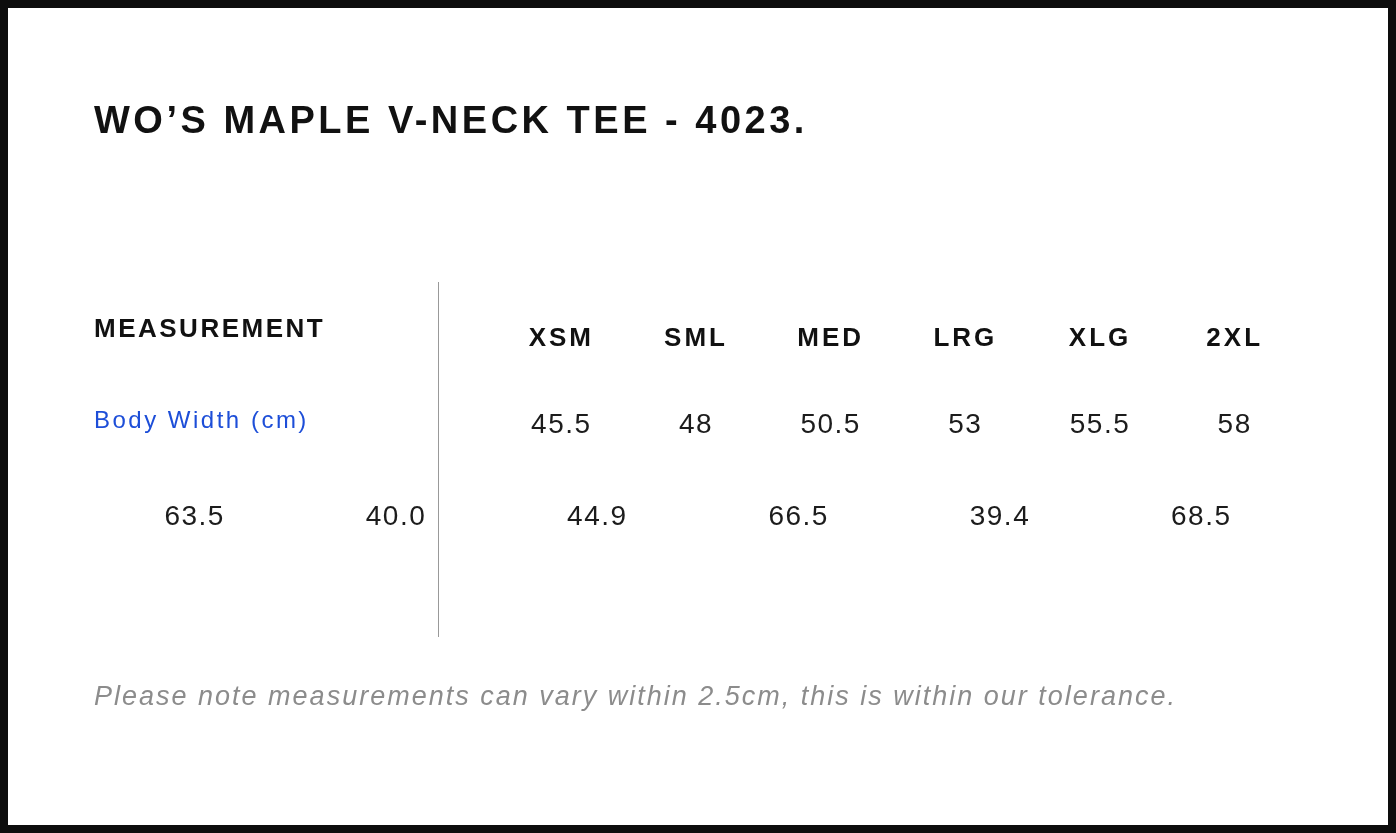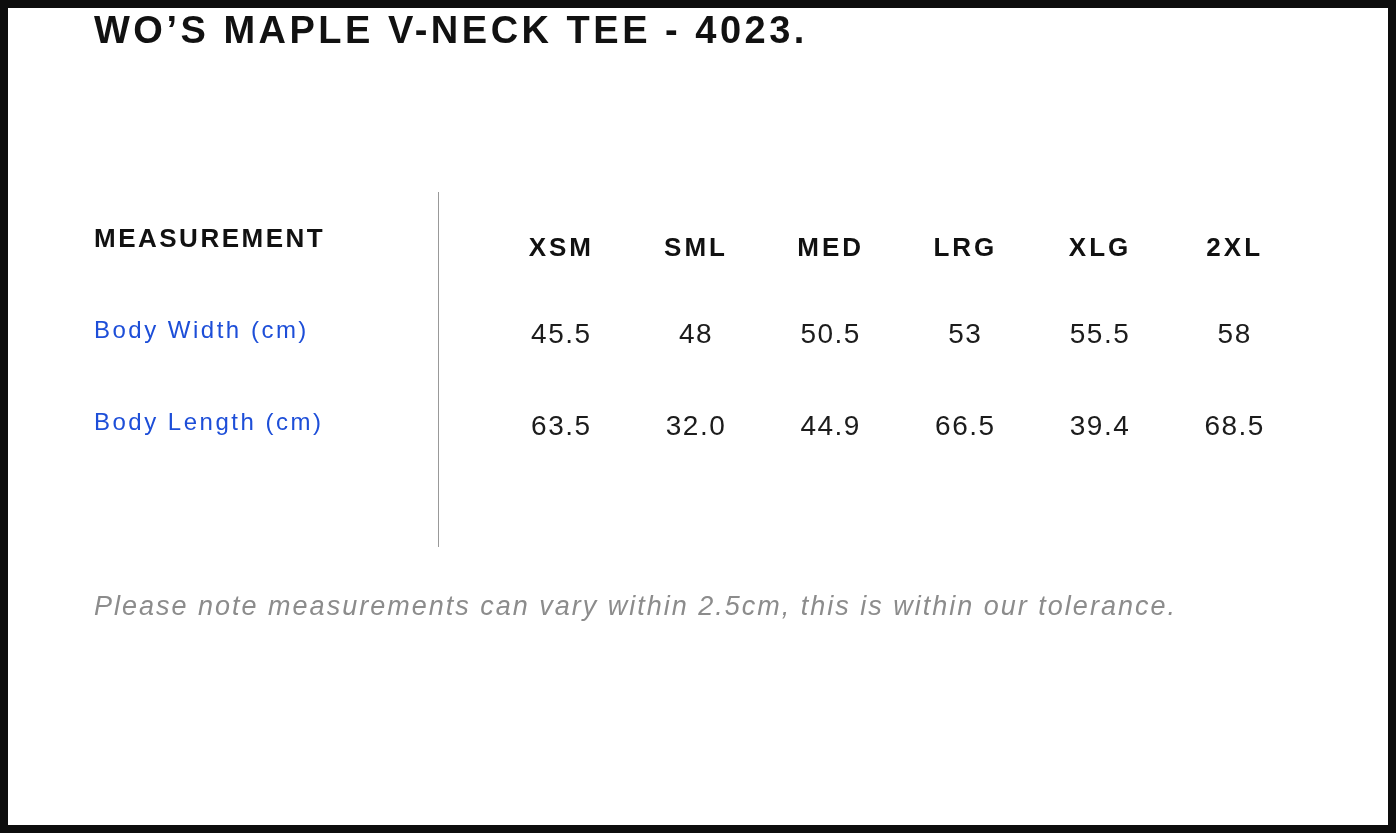--- a/index.html
+++ b/index.html
@@ -10,20 +10,21 @@
   }
   .frame {
     width: 1396px; height: 833px;
     border: 8px solid #0d0d0d;
     padding: 0 86px;
     position: relative;
     background: #ffffff;
   }
   .page-title {
     margin: 0;
+    padding-top: 90px;
     font-size: 38px;
     line-height: 44px;
     font-weight: bold;
     letter-spacing: 3.5px;
     color: #111111;
     white-space: nowrap;
   }
   .table-wrap {
     position: relative;
     margin-top: 140px;
@@ -111,23 +112,22 @@
       <div class="label-cell data-label">Body Width (cm)</div>
       <div class="size-cell value-cell">45.5</div>
       <div class="size-cell value-cell">48</div>
       <div class="size-cell value-cell">50.5</div>
       <div class="size-cell value-cell">53</div>
       <div class="size-cell value-cell">55.5</div>
       <div class="size-cell value-cell">58</div>
     </div>
 
     <div class="row">
-      <div class="label-cell data-label">Body Length (cm)</div>
       <div class="size-cell value-cell">63.5</div>
-      <div class="size-cell value-cell">32.0</div>
+      <div class="size-cell value-cell">40.0</div>
       <div class="size-cell value-cell">44.9</div>
       <div class="size-cell value-cell">66.5</div>
       <div class="size-cell value-cell">39.4</div>
       <div class="size-cell value-cell">68.5</div>
     </div>
   </div>
 
   <p class="tolerance-note">Please note measurements can vary within 2.5cm, this is within our tolerance.</p>
 
 </div>

